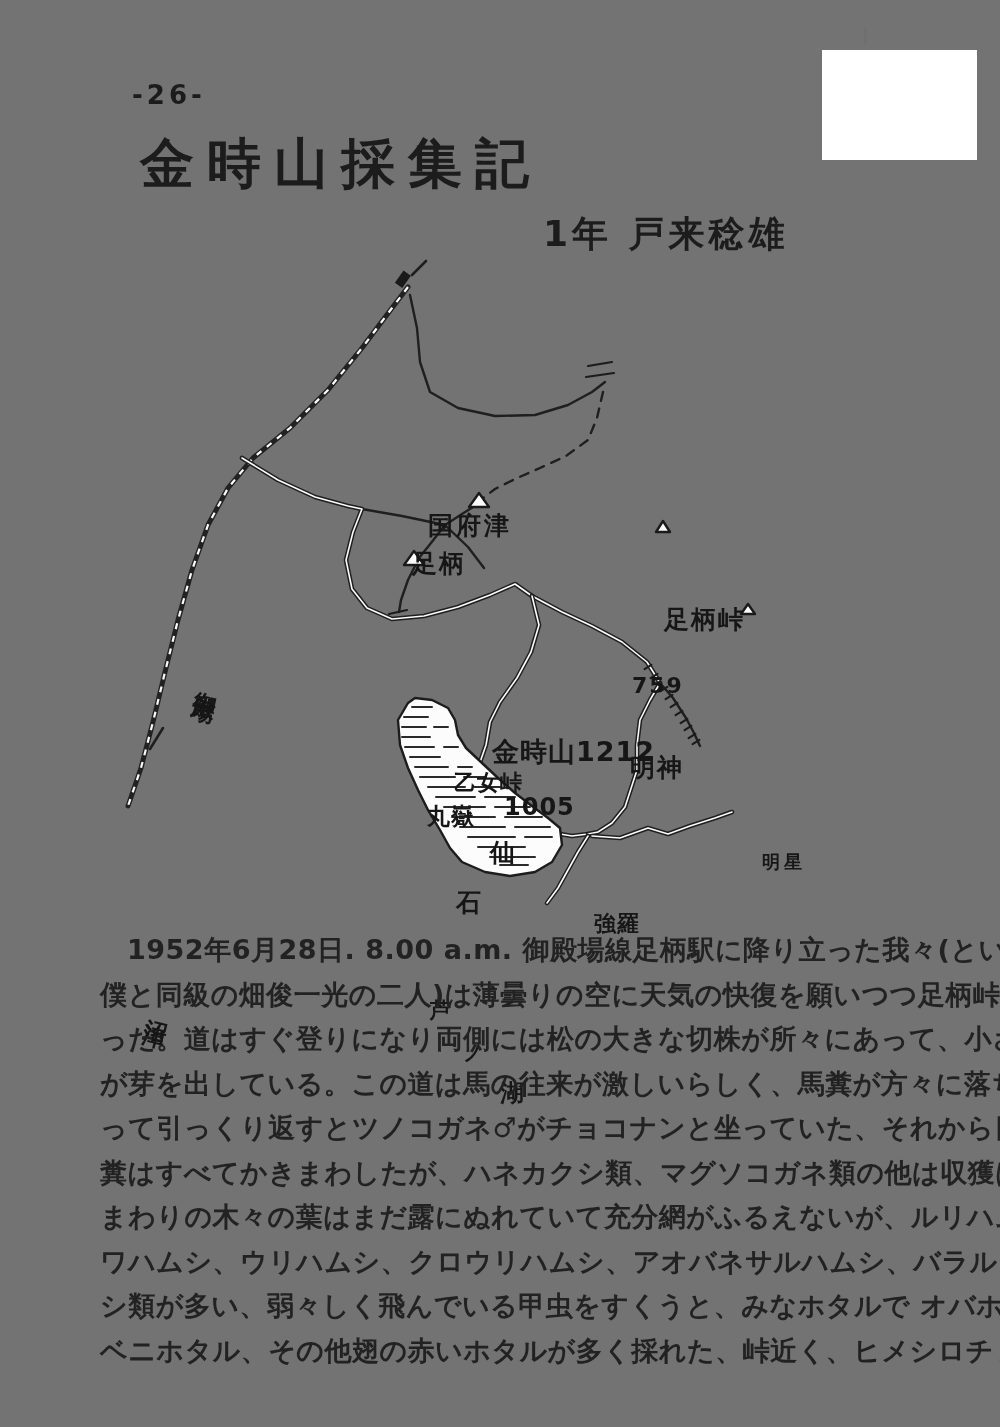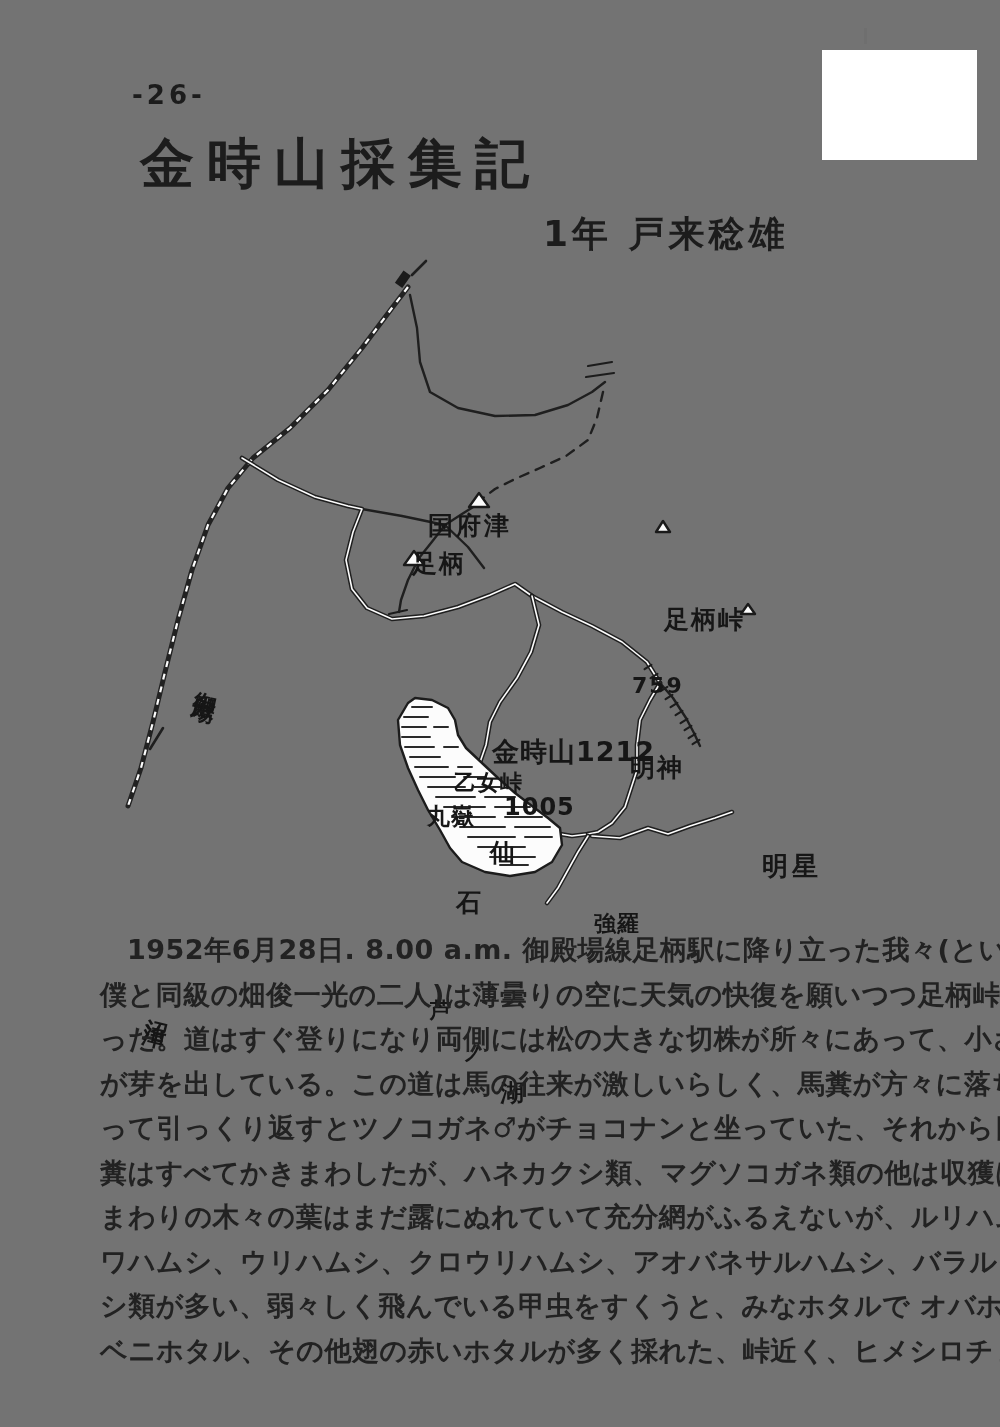--- a/index.html
+++ b/index.html
@@ -41,21 +41,21 @@
   .lab-ashigarapass{left:622px;top:352px;font-size:25px;letter-spacing:2px;margin-left:42px;}
   .lab-ashigarapass-elev{left:632px;top:384px;font-size:22px;letter-spacing:2px;margin-top:36px;}
   .lab-kintoki{left:492px;top:483px;font-size:27px;letter-spacing:1px;}
   .lab-myojin{left:630px;top:500px;font-size:25px;letter-spacing:2px;}
   .lab-otome{left:454px;top:517px;font-size:22px;letter-spacing:1px;}
   .lab-otome-elev{left:504px;top:540px;font-size:24px;letter-spacing:1px;}
   .lab-marudake{left:427px;top:550px;font-size:23px;letter-spacing:1px;}
   .lab-sengoku1{left:490px;top:585px;font-size:25px;}
   .lab-sengoku2{left:456px;top:635px;font-size:25px;}
   .lab-gora{left:594px;top:660px;font-size:22px;letter-spacing:1px;font-family:Liberation Mono, monospace;}
-  .lab-myojo{left:762px;top:598px;font-size:26px;letter-spacing:4px;}
+  .lab-myojo{left:762px;top:598px;font-size:18px;letter-spacing:4px;}
   .lab-lake1{left:430px;top:745px;font-size:21px;}
   .lab-lake2{left:463px;top:788px;font-size:20px;}
   .lab-lake3{left:500px;top:826px;font-size:24px;}
   .lab-gotemba{
     left:198px;top:420px;font-size:23px;
     writing-mode:vertical-rl;text-orientation:upright;
     transform:rotate(12deg);letter-spacing:4px;
   }
   .lab-numazu{
     left:150px;top:748px;font-size:23px;

